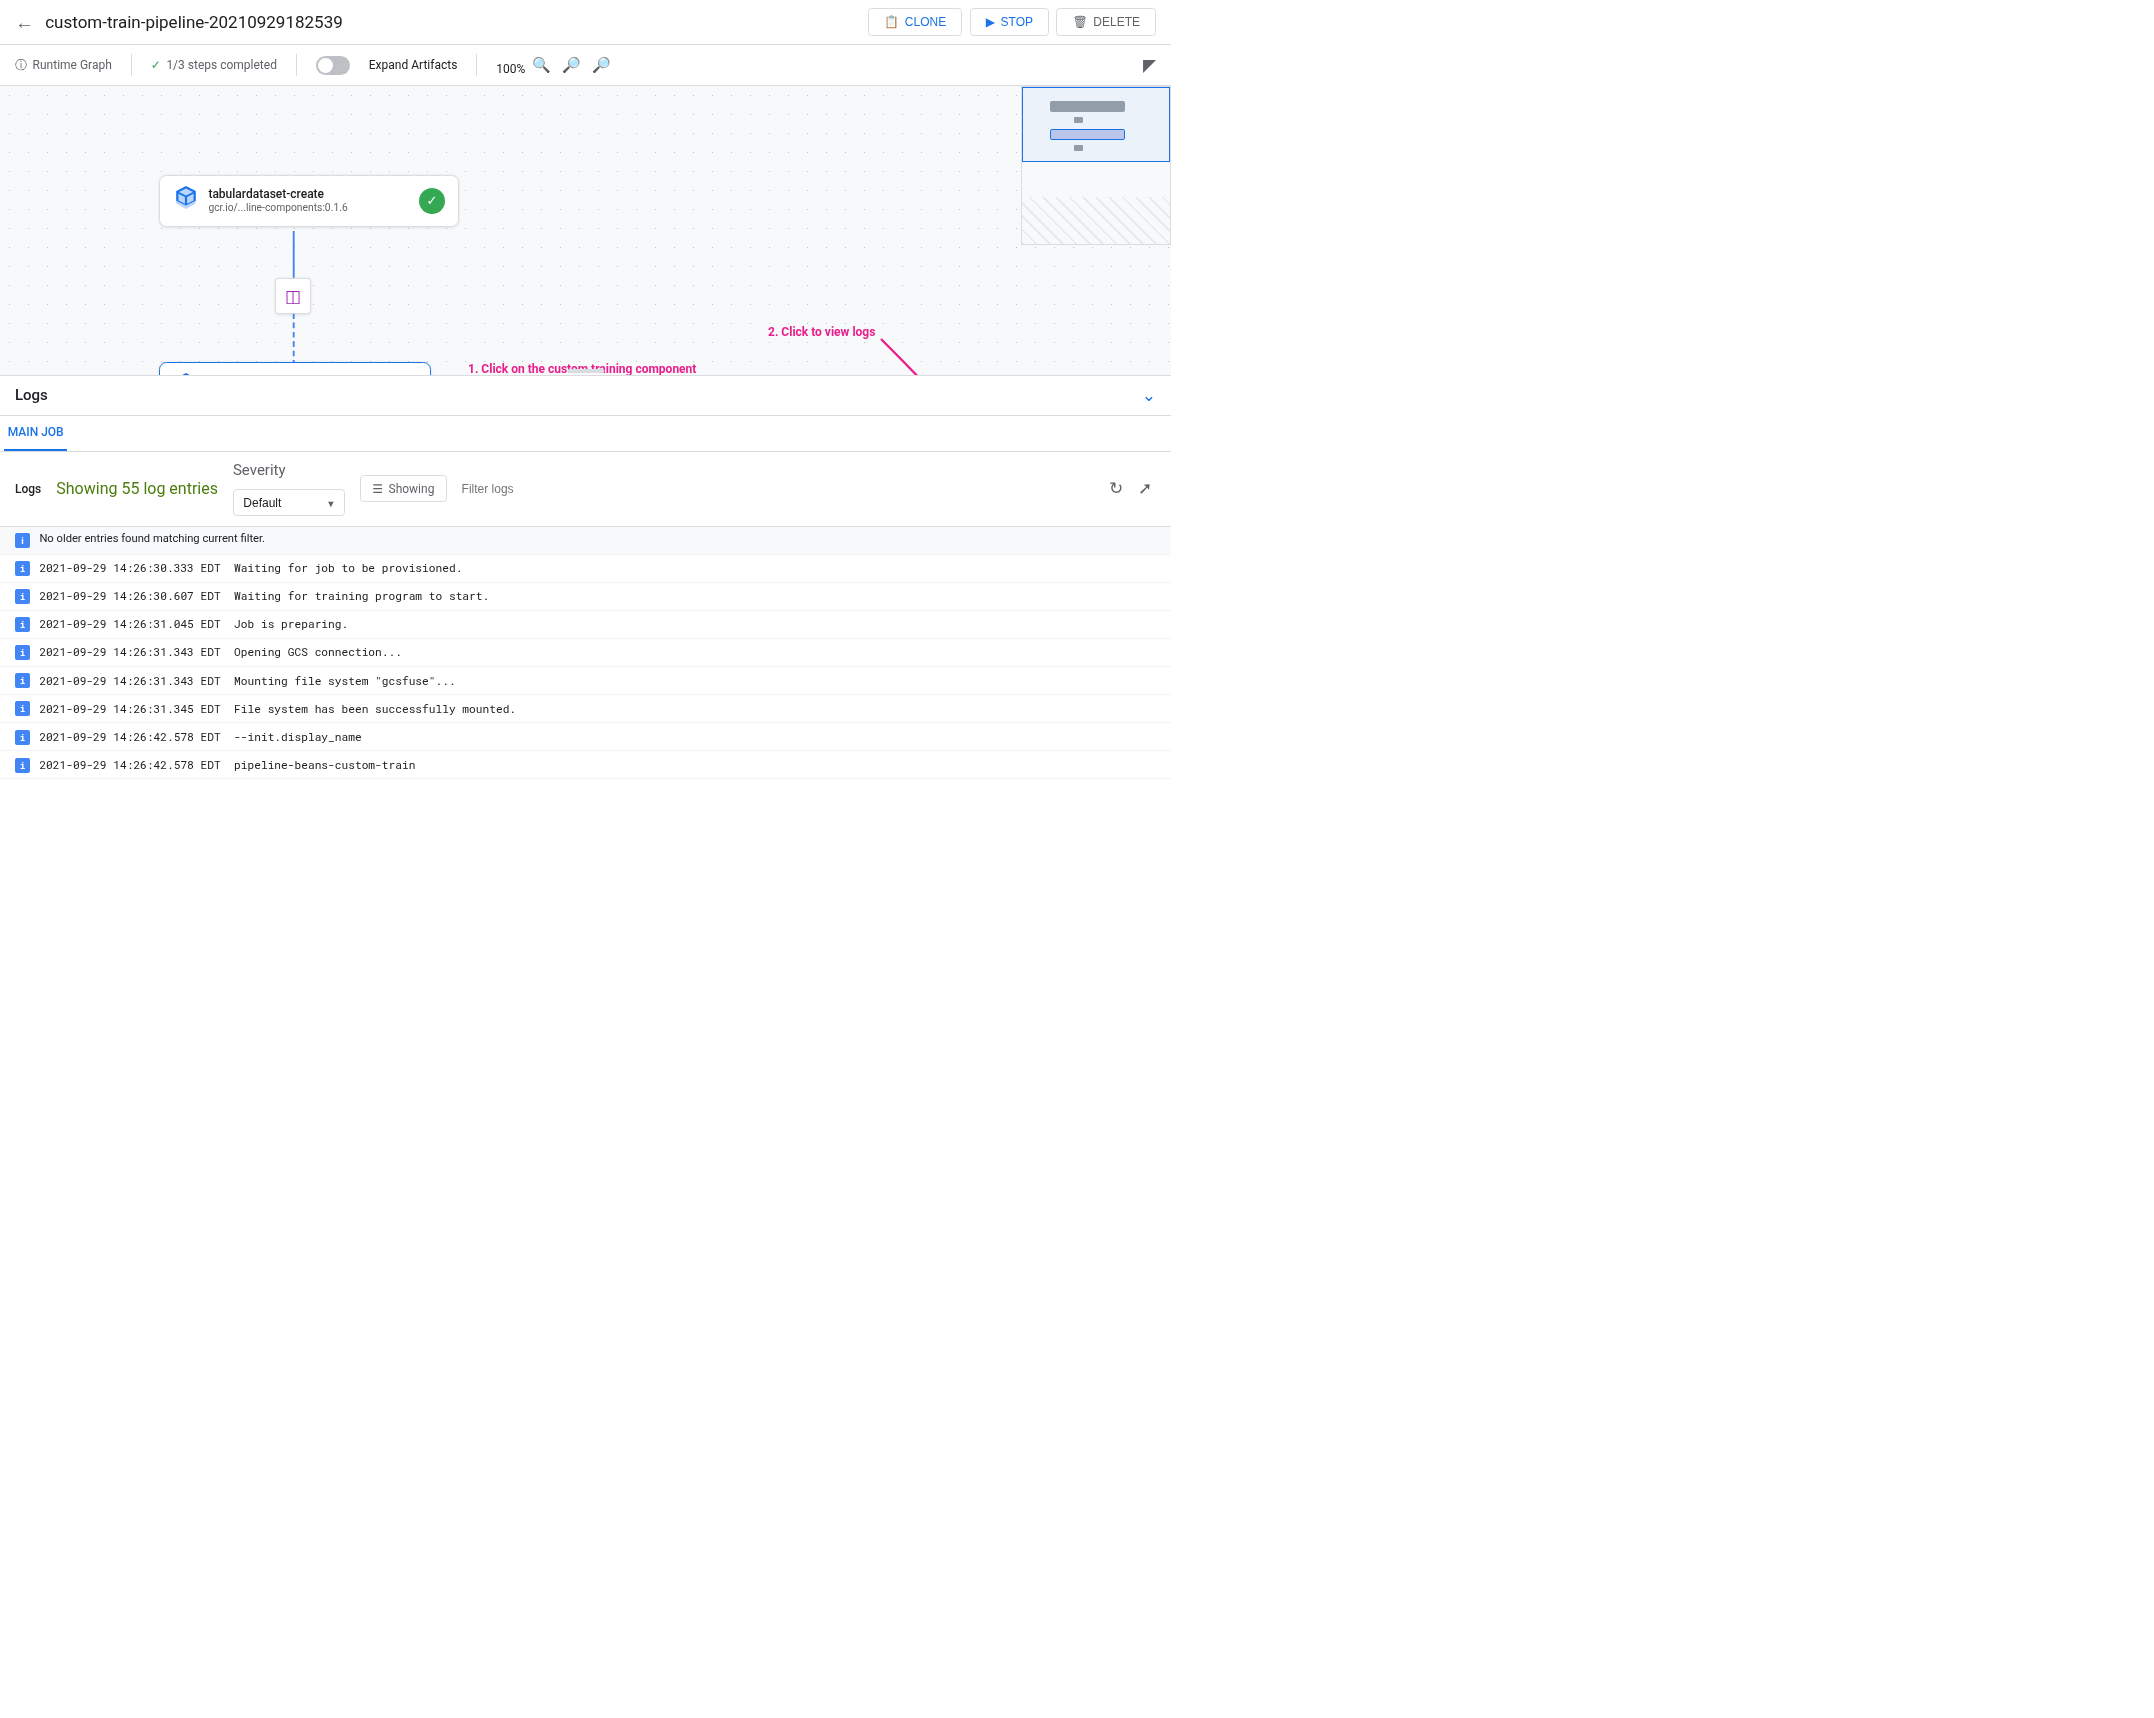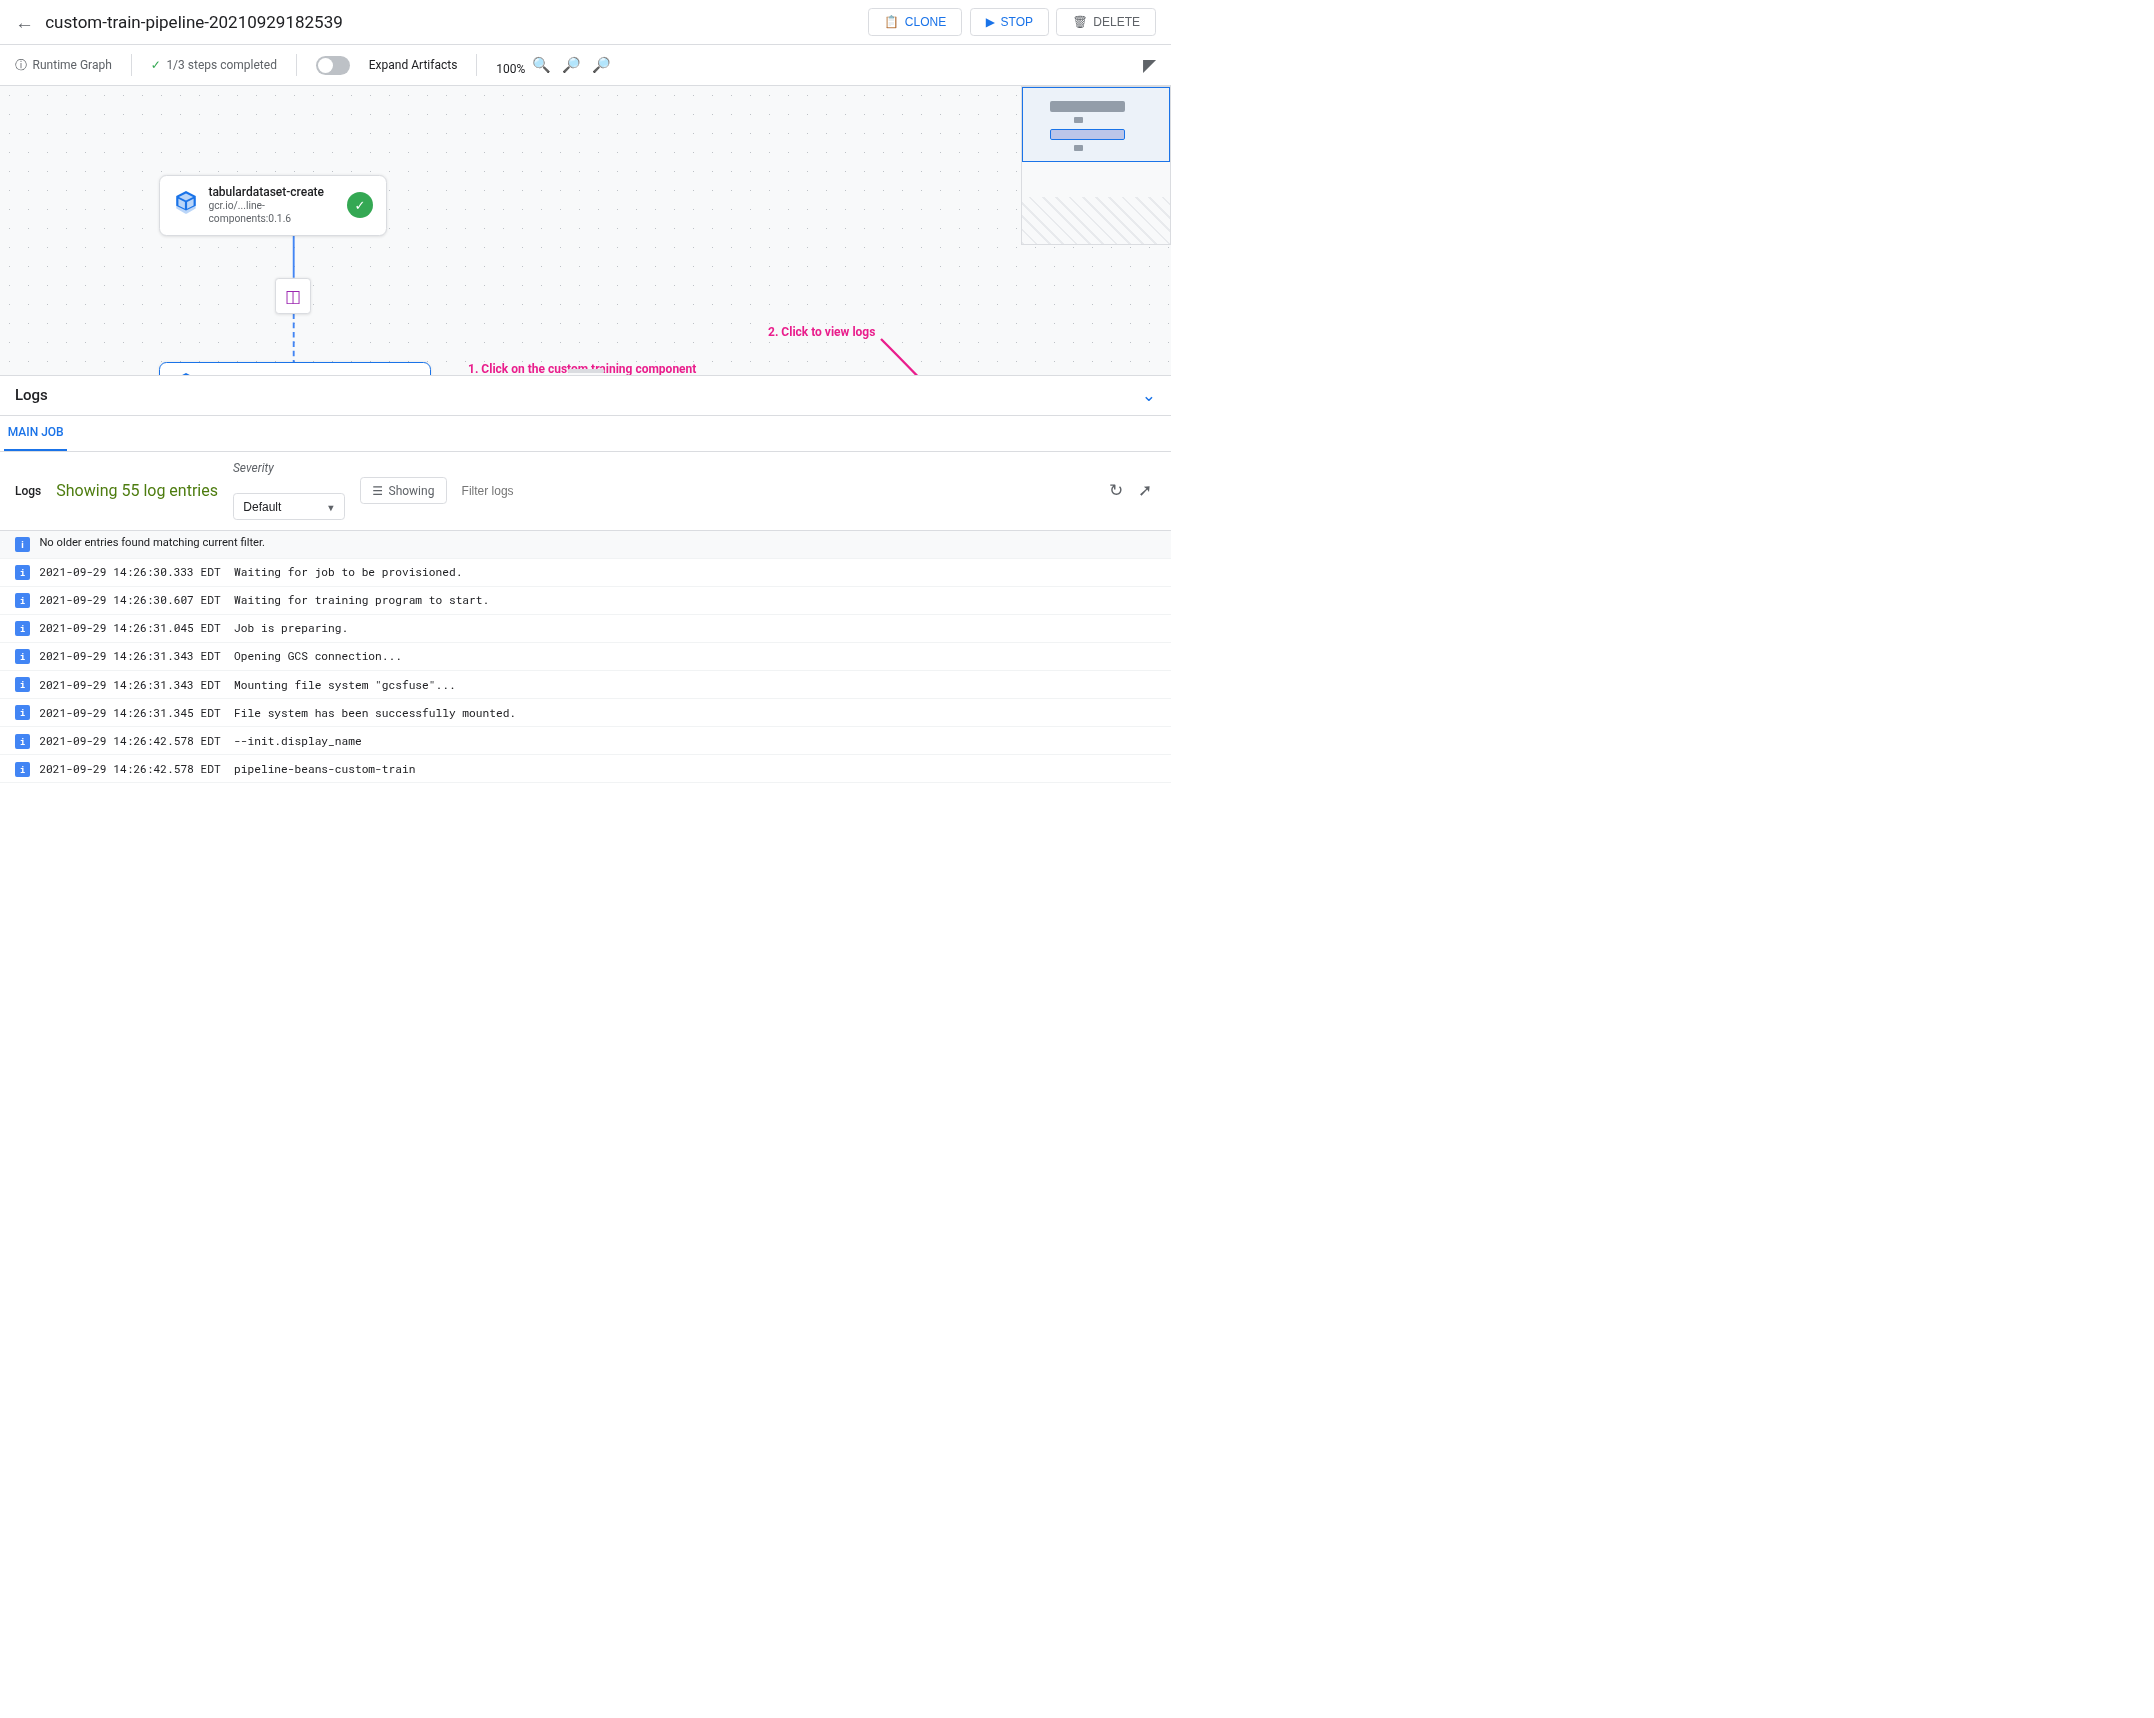--- a/index.html
+++ b/index.html
@@ -129,21 +129,21 @@
       font-size: 12px; font-weight: 500; cursor: pointer; color: #5f6368;
       border-bottom: 2.8px solid transparent;
     }
     .logs-tab.active { color: #1a73e8; border-bottom-color: #1a73e8; }
 
     .logs-controls {
       display: flex; align-items: center; padding: 9.4px 15px; gap: 15px;
       border-bottom: 0.9px solid #dadce0; background: #fff;
     }
     .logs-count { font-size: 16px; color: #4d7c0f; }
-    .severity-label { font-size: 12px; color: #5f6368; margin-bottom: 18px; font-style: italic; }
+    .severity-label { font-size: 15px; color: #5f6368; margin-bottom: 10px; }
     .severity-group { display: flex; flex-direction: column; }
     .severity-select {
       padding: 5.6px 30px 5.6px 9.4px; border: 0.9px solid #dadce0; border-radius: 3.7px;
       background: #fff; font-size: 12px; color: #202124; cursor: pointer;
       appearance: none; min-width: 112px;
     }
     .severity-wrapper { position: relative; }
     .severity-wrapper::after {
       content: '▼'; position: absolute; right: 9.4px; top: 50%; transform: translateY(-50%);
       font-size: 9.4px; color: #5f6368; pointer-events: none;
@@ -240,21 +240,21 @@
 
     <svg class="connections" viewBox="0 0 1250 309" width="1171" height="290">
 
       <line x1="313" y1="155" x2="313" y2="205" stroke="#4285f4" stroke-width="2"></line>
 
       <line x1="313" y1="243" x2="313" y2="295" stroke="#4285f4" stroke-width="2" stroke-dasharray="6,4"></line>
 
       <line x1="313" y1="368" x2="313" y2="415" stroke="#4285f4" stroke-width="2" stroke-dasharray="6,4"></line>
     </svg>
 
-    <div class="node" style="left: 159px; top: 89px; width: 228px;">
+    <div class="node" style="left: 159px; top: 89px; width: 300px;">
       <div class="cube-icon">
         <svg width="26" height="26" viewBox="0 0 24 24" fill="#1a73e8">
             <path d="M21 16.5c0 .38-.21.71-.53.88l-7.9 4.44c-.16.09-.34.14-.53.14s-.37-.05-.53-.14l-7.9-4.44A.991.991 0 013 16.5v-9c0-.38.21-.71.53-.88l7.9-4.44c.16-.09.34-.14.53-.14s.37.05.53.14l7.9 4.44c.32.17.53.5.53.88v9z" opacity=".3"></path>
             <path d="M12 1L3 5.5v9L12 19l9-4.5v-9L12 1zm0 2.3l6.5 3.25L12 9.8 5.5 6.55 12 3.3zM5 8.14l6 3v6.14l-6-3V8.14zm8 9.14v-6.14l6-3v6.14l-6 3z"></path>
           </svg>
       </div>
       <div class="node-info">
         <span class="node-title">tabulardataset-create</span>
         <span class="node-subtitle">gcr.io/...line-components:0.1.6</span>
       </div>

